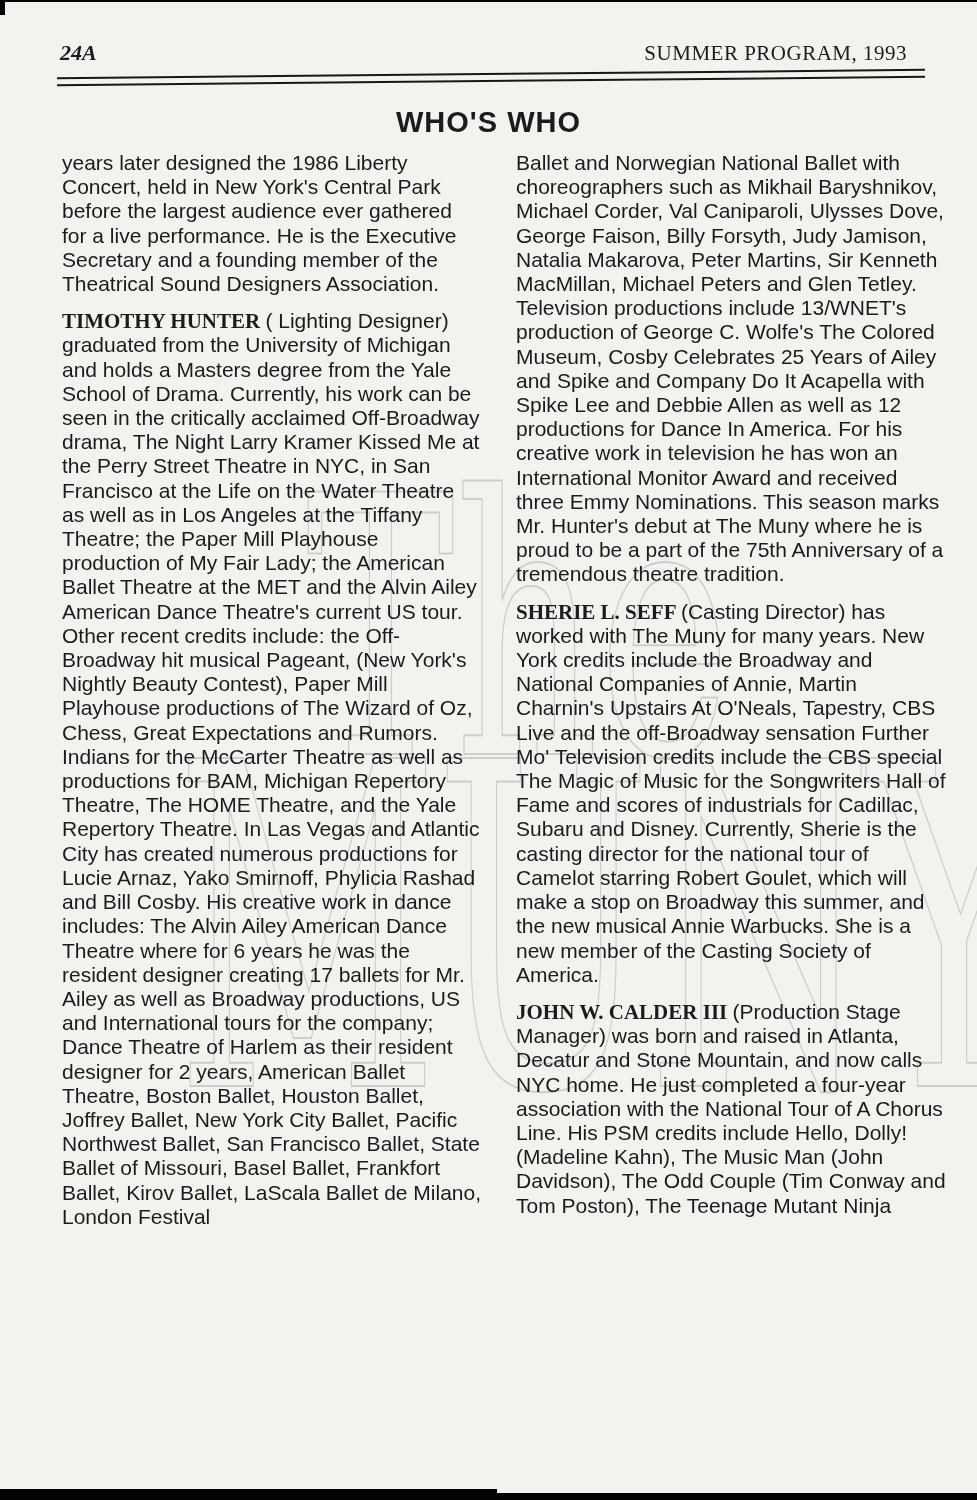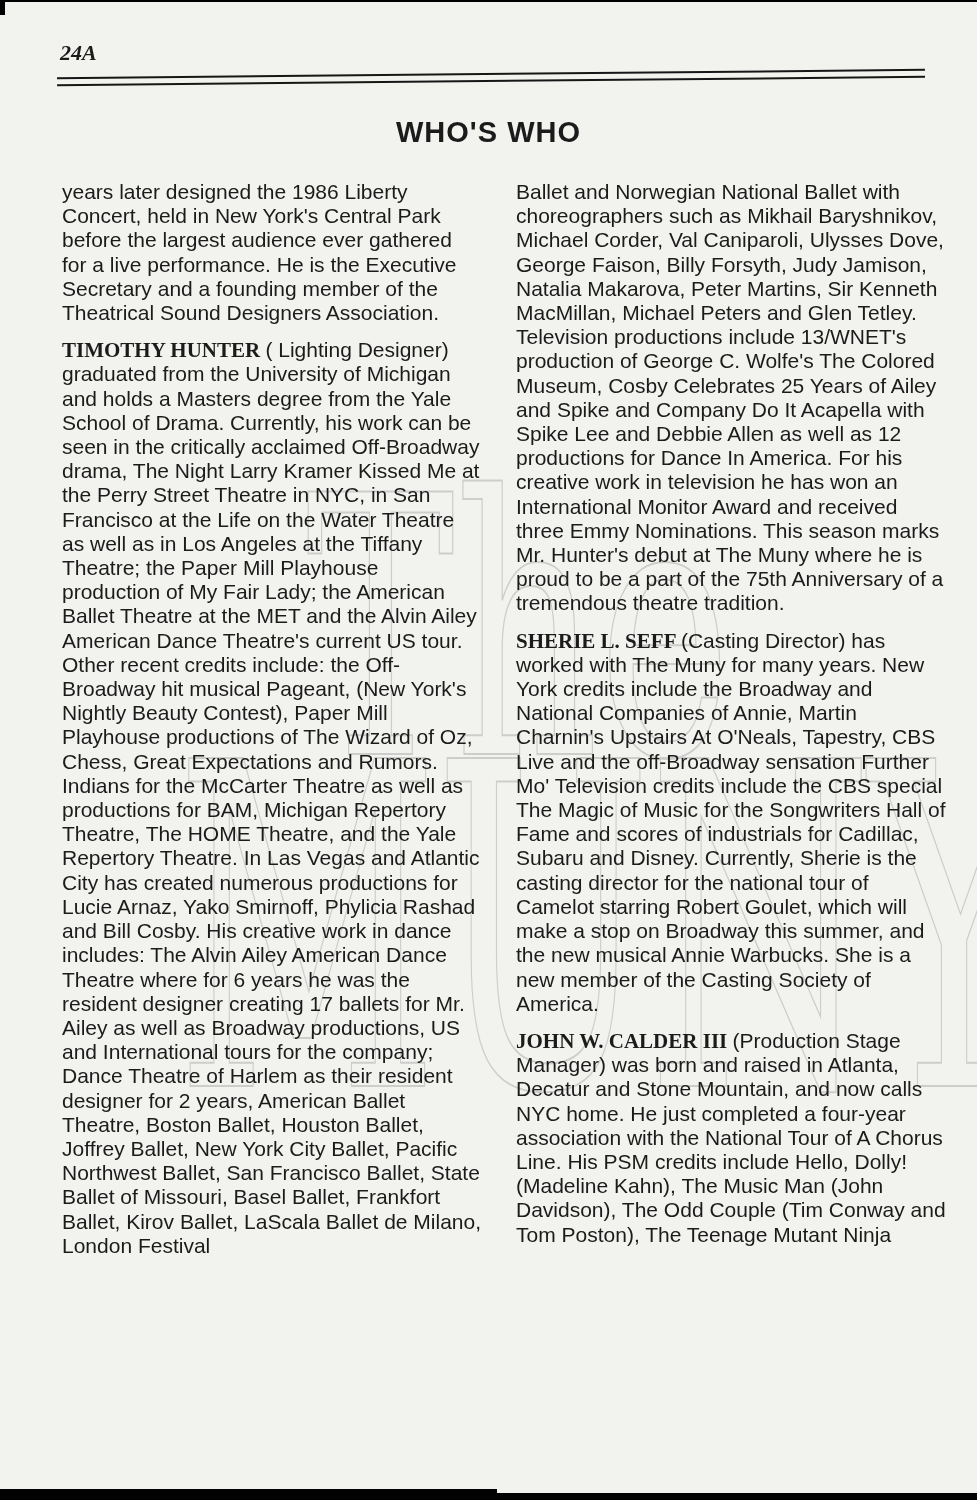--- a/index.html
+++ b/index.html
@@ -22,21 +22,21 @@
     padding:40px 70px 0 60px;
     font-family:"Liberation Serif",serif;
   }
   .page-number{font-style:italic;font-weight:bold;font-size:22px;}
   .header-right{font-size:21px;letter-spacing:0.5px;}
   .rules{margin:7px 52px 0 57px;transform:rotate(-0.55deg);transform-origin:center;}
   .rules .rule{height:2px;background:#161616;}
   .rules .rule + .rule{margin-top:5px;}
 
   .title{
-    margin-top:34px;
+    margin-top:24px;
     text-align:center;
     font-weight:bold;
     font-size:29px;
     letter-spacing:1px;
   }
 
   .watermark{position:absolute;left:0;top:0;width:100%;height:100%;z-index:0;opacity:0.85;pointer-events:none;margin-left:36px;}
   .wm{
     position:absolute;
     font-family:"DejaVu Serif","Liberation Serif",serif;
@@ -46,21 +46,21 @@
     white-space:nowrap;
     transform-origin:left top;
   }
   .wm-the{left:270px;top:450px;font-size:360px;transform:scaleX(0.62);}
   .wm-muny{left:140px;top:705px;font-size:450px;transform:scaleX(0.57);letter-spacing:-6px;}
 
   .columns{
     position:relative;z-index:1;
     display:flex;gap:34px;
     padding:0 31px 0 62px;
-    margin-top:31px;
+    margin-top:12px;
     font-size:21px;
     line-height:24.2px;
   }
   .col{box-sizing:border-box;}
   .col-left{width:420px;}
   .col-right{width:430px;}
   .para{margin:0 0 13px 0;}
   .run-bold{font-weight:bold;font-family:Liberation Serif, serif;}
   .run-italic{}
 </style>
@@ -72,20 +72,21 @@
   <div class="top-edge"></div>
   <div class="corner-mark"></div>
 
   <div class="watermark">
     <div class="wm wm-the">The</div>
     <div class="wm wm-muny">MUNY</div>
   </div>
 
   <div class="header">
     <span class="page-number">24A</span>
+    <span class="header-right">SUMMER PROGRAM, 1993</span>
   </div>
 
   <div class="rules">
     <div class="rule"></div>
     <div class="rule"></div>
   </div>
 
   <div class="title">WHO'S WHO</div>
 
   <div class="columns">

